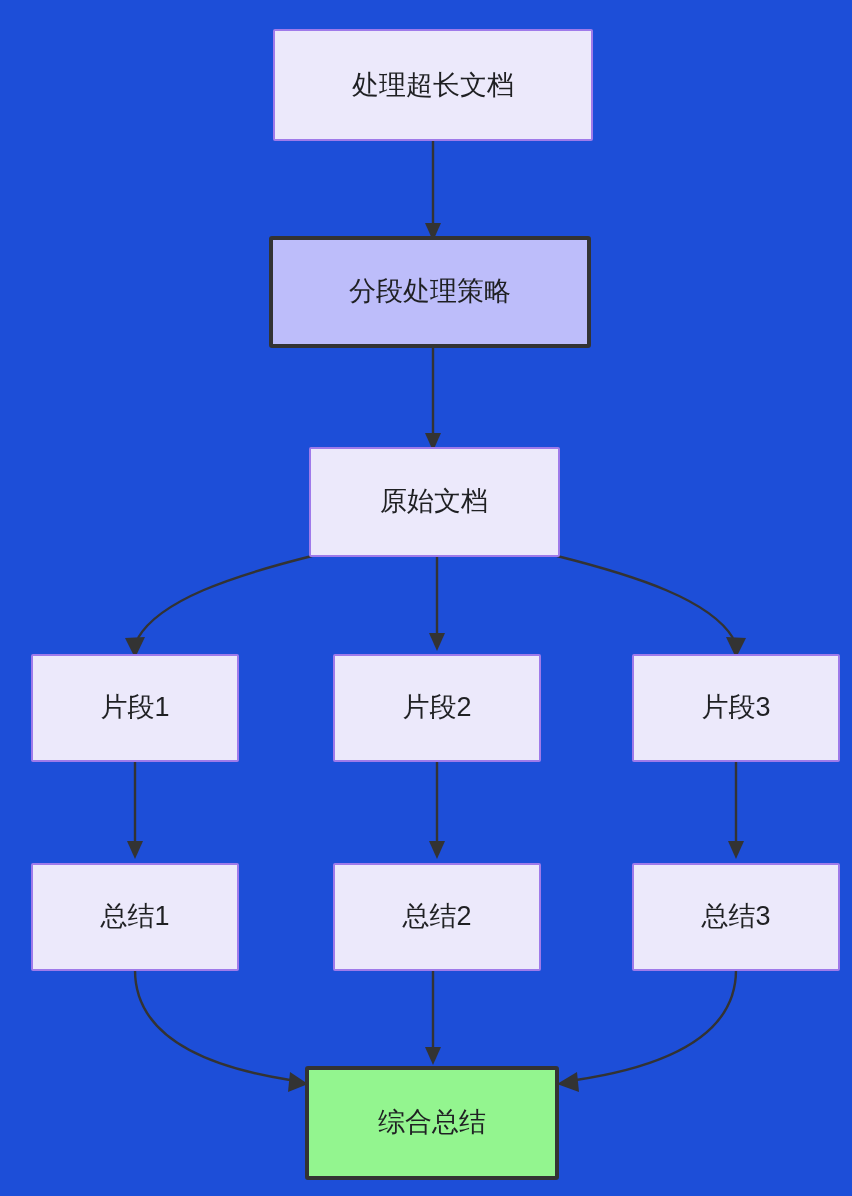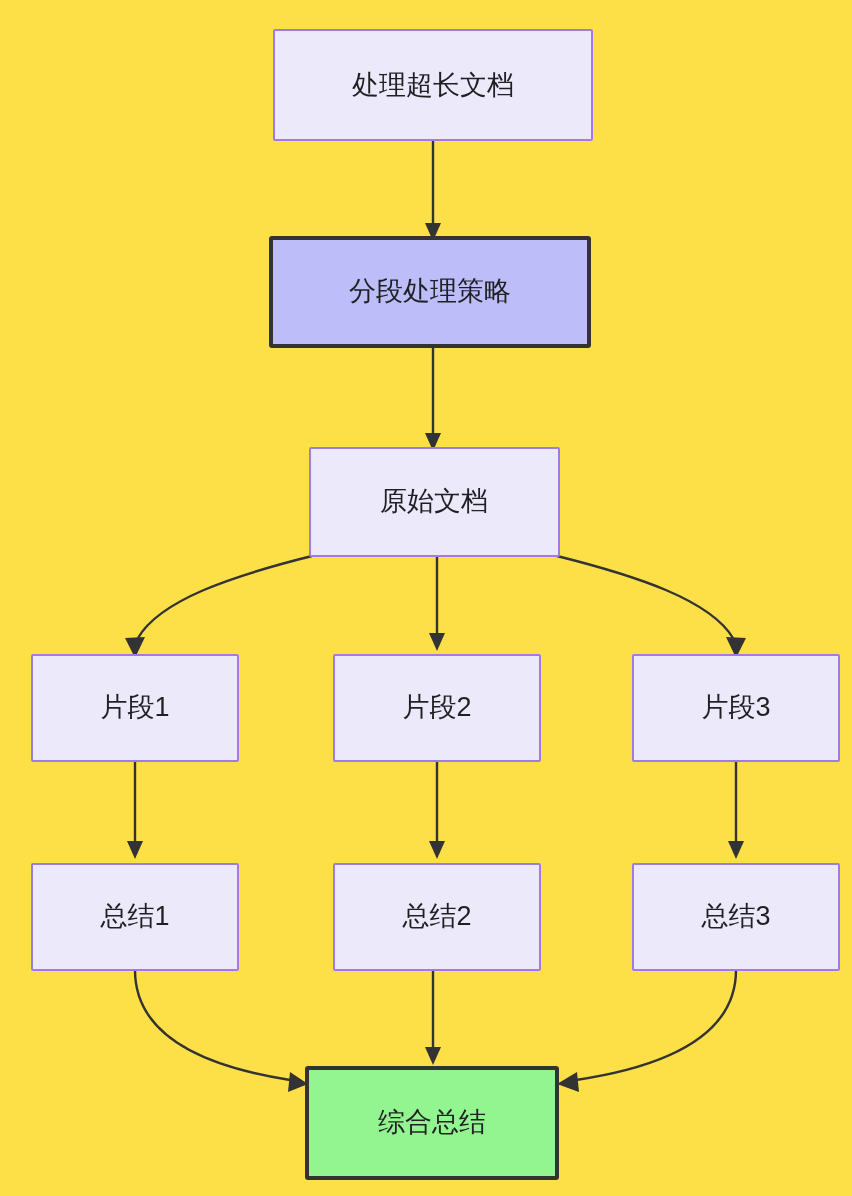--- a/index.html
+++ b/index.html
@@ -10,21 +10,21 @@
   body {
     width: 852px;
     height: 1196px;
     overflow: hidden;
     font-family: "Liberation Sans", "DejaVu Sans", sans-serif;
   }
   #flowchart-root {
     position: relative;
     width: 852px;
     height: 1196px;
-    background: #fde047;
+    background: #1d4ed8;
   }
   svg.diagram {
     display: block;
     width: 852px;
     height: 1196px;
   }
   .node-rect {
     fill: #ece9fb;
     stroke: #9f7aea;
     stroke-width: 2;

